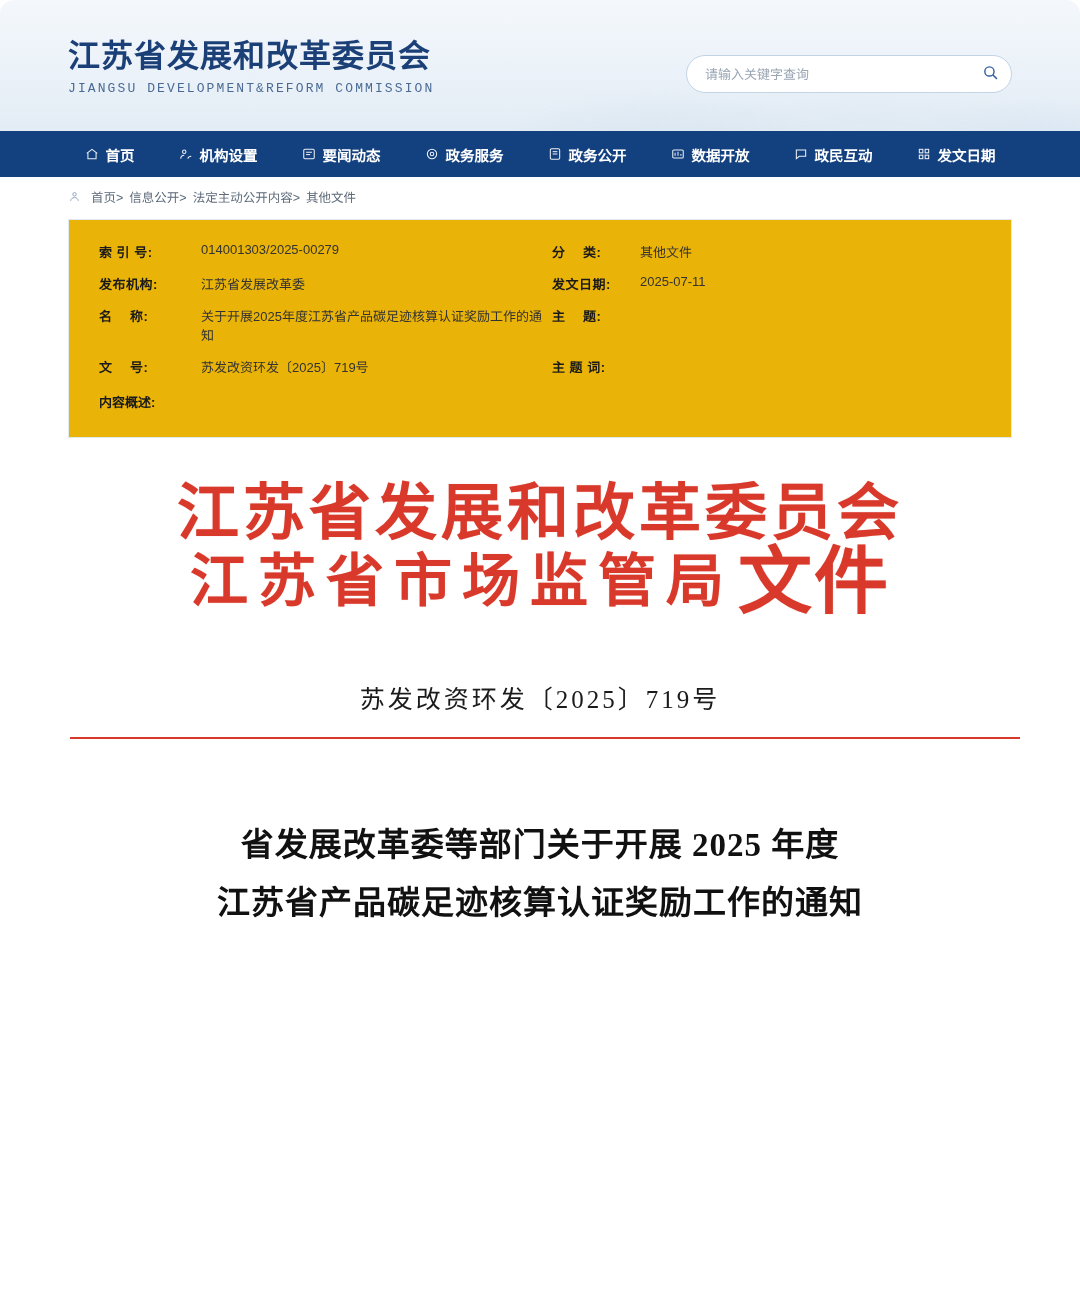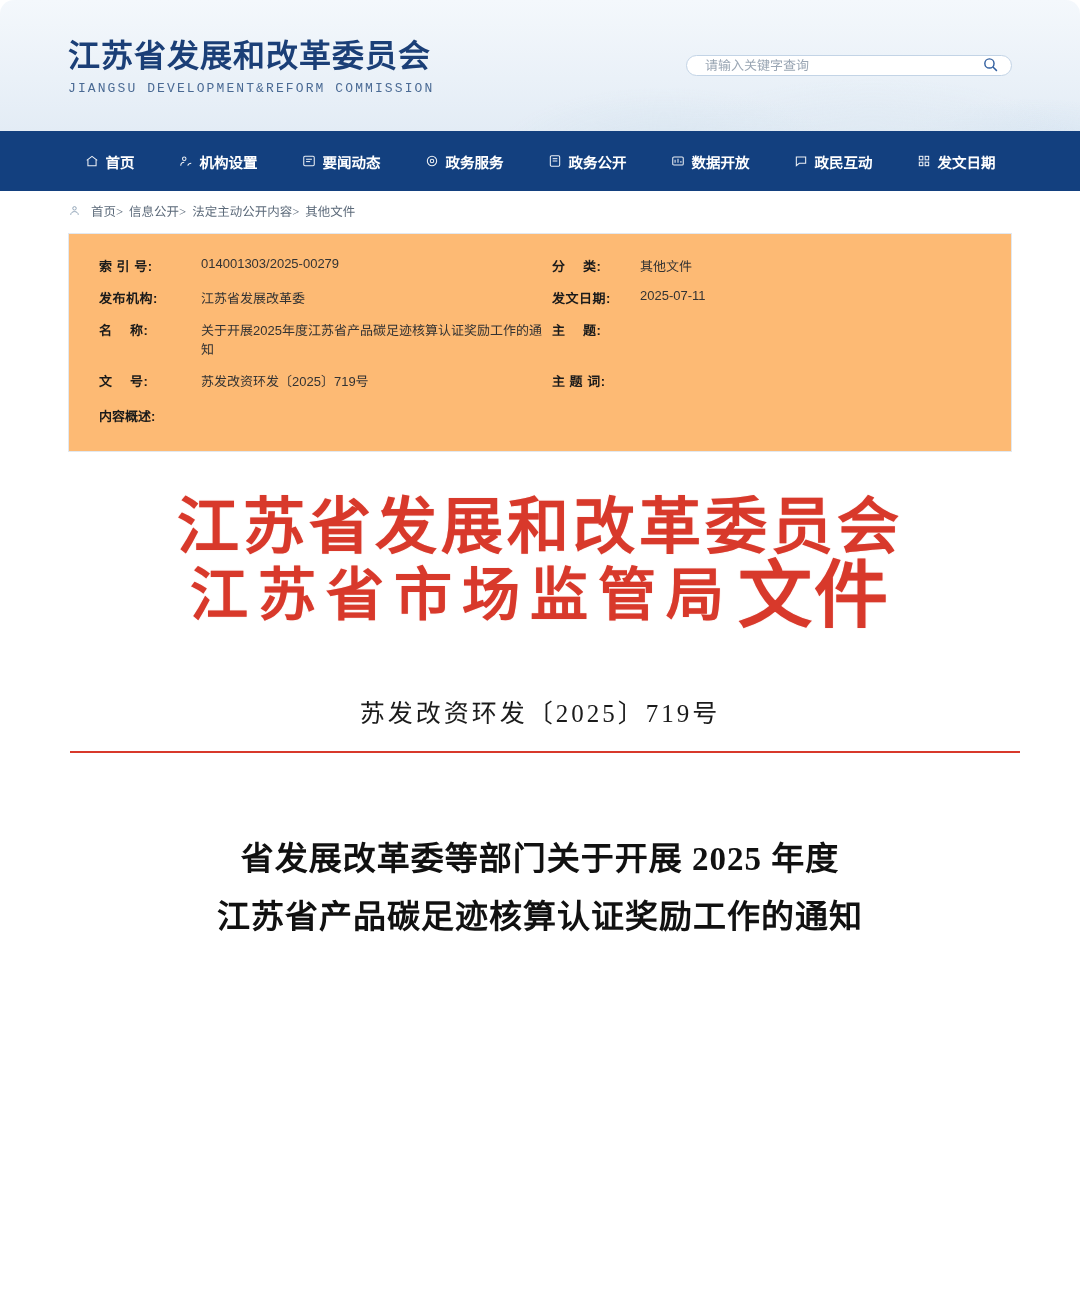--- a/index.html
+++ b/index.html
@@ -50,21 +50,21 @@
     color: #4a6a94;
     letter-spacing: 2.1px;
     margin-top: 6px;
     font-family: Liberation Mono, monospace;
   }
   .search-box {
     position: absolute;
     right: 68px;
     top: 55px;
     width: 326px;
-    height: 21px;
+    height: 38px;
     border: 1px solid #c3d4e6;
     border-radius: 19px;
     background: #fff;
     display: flex;
     align-items: flex-end;
     box-sizing: border-box;
   }
   .search-input {
     border: none;
     outline: none;
@@ -84,21 +84,21 @@
     border: none;
     cursor: pointer;
     display: flex;
     align-items: center;
     justify-content: center;
     color: #2f5d9e;
   }
 
   
   .main-nav {
-    height: 60px;
+    height: 46px;
     background: #13407f;
     display: flex;
     align-items: center;
     justify-content: center;
     gap: 0;
   }
   .nav-item {
     display: flex;
     align-items: center;
     gap: 7px;
@@ -121,29 +121,29 @@
   .breadcrumb {
     height: 38px;
     display: flex;
     align-items: center;
     padding-left: 68px;
     font-size: 12.5px;
     color: #5c6a7a;
     background: #fff;
     gap: 6px;
   }
-  .breadcrumb .crumb { color: #5c6a7a; cursor: pointer; font-family: Liberation Serif, serif; }
+  .breadcrumb .crumb { color: #5c6a7a; cursor: pointer; }
   .breadcrumb .crumb.last { color: #5c6a7a; }
   .bc-ico { margin-right: 4px; color: #8fa2b6; display: inline-flex; }
 
   
   .meta-wrap {
     margin: 4px 68px 0 68px;
     border: 1px solid #e2e8ef;
-    background: #fdba74;
+    background: #eab308;
     padding: 22px 30px 26px 30px;
     box-sizing: border-box;
   }
   .meta-grid {
     display: grid;
     grid-template-columns: 92px 1fr 78px 1fr;
     row-gap: 13px;
     column-gap: 10px;
     font-size: 13px;
     color: #222;

